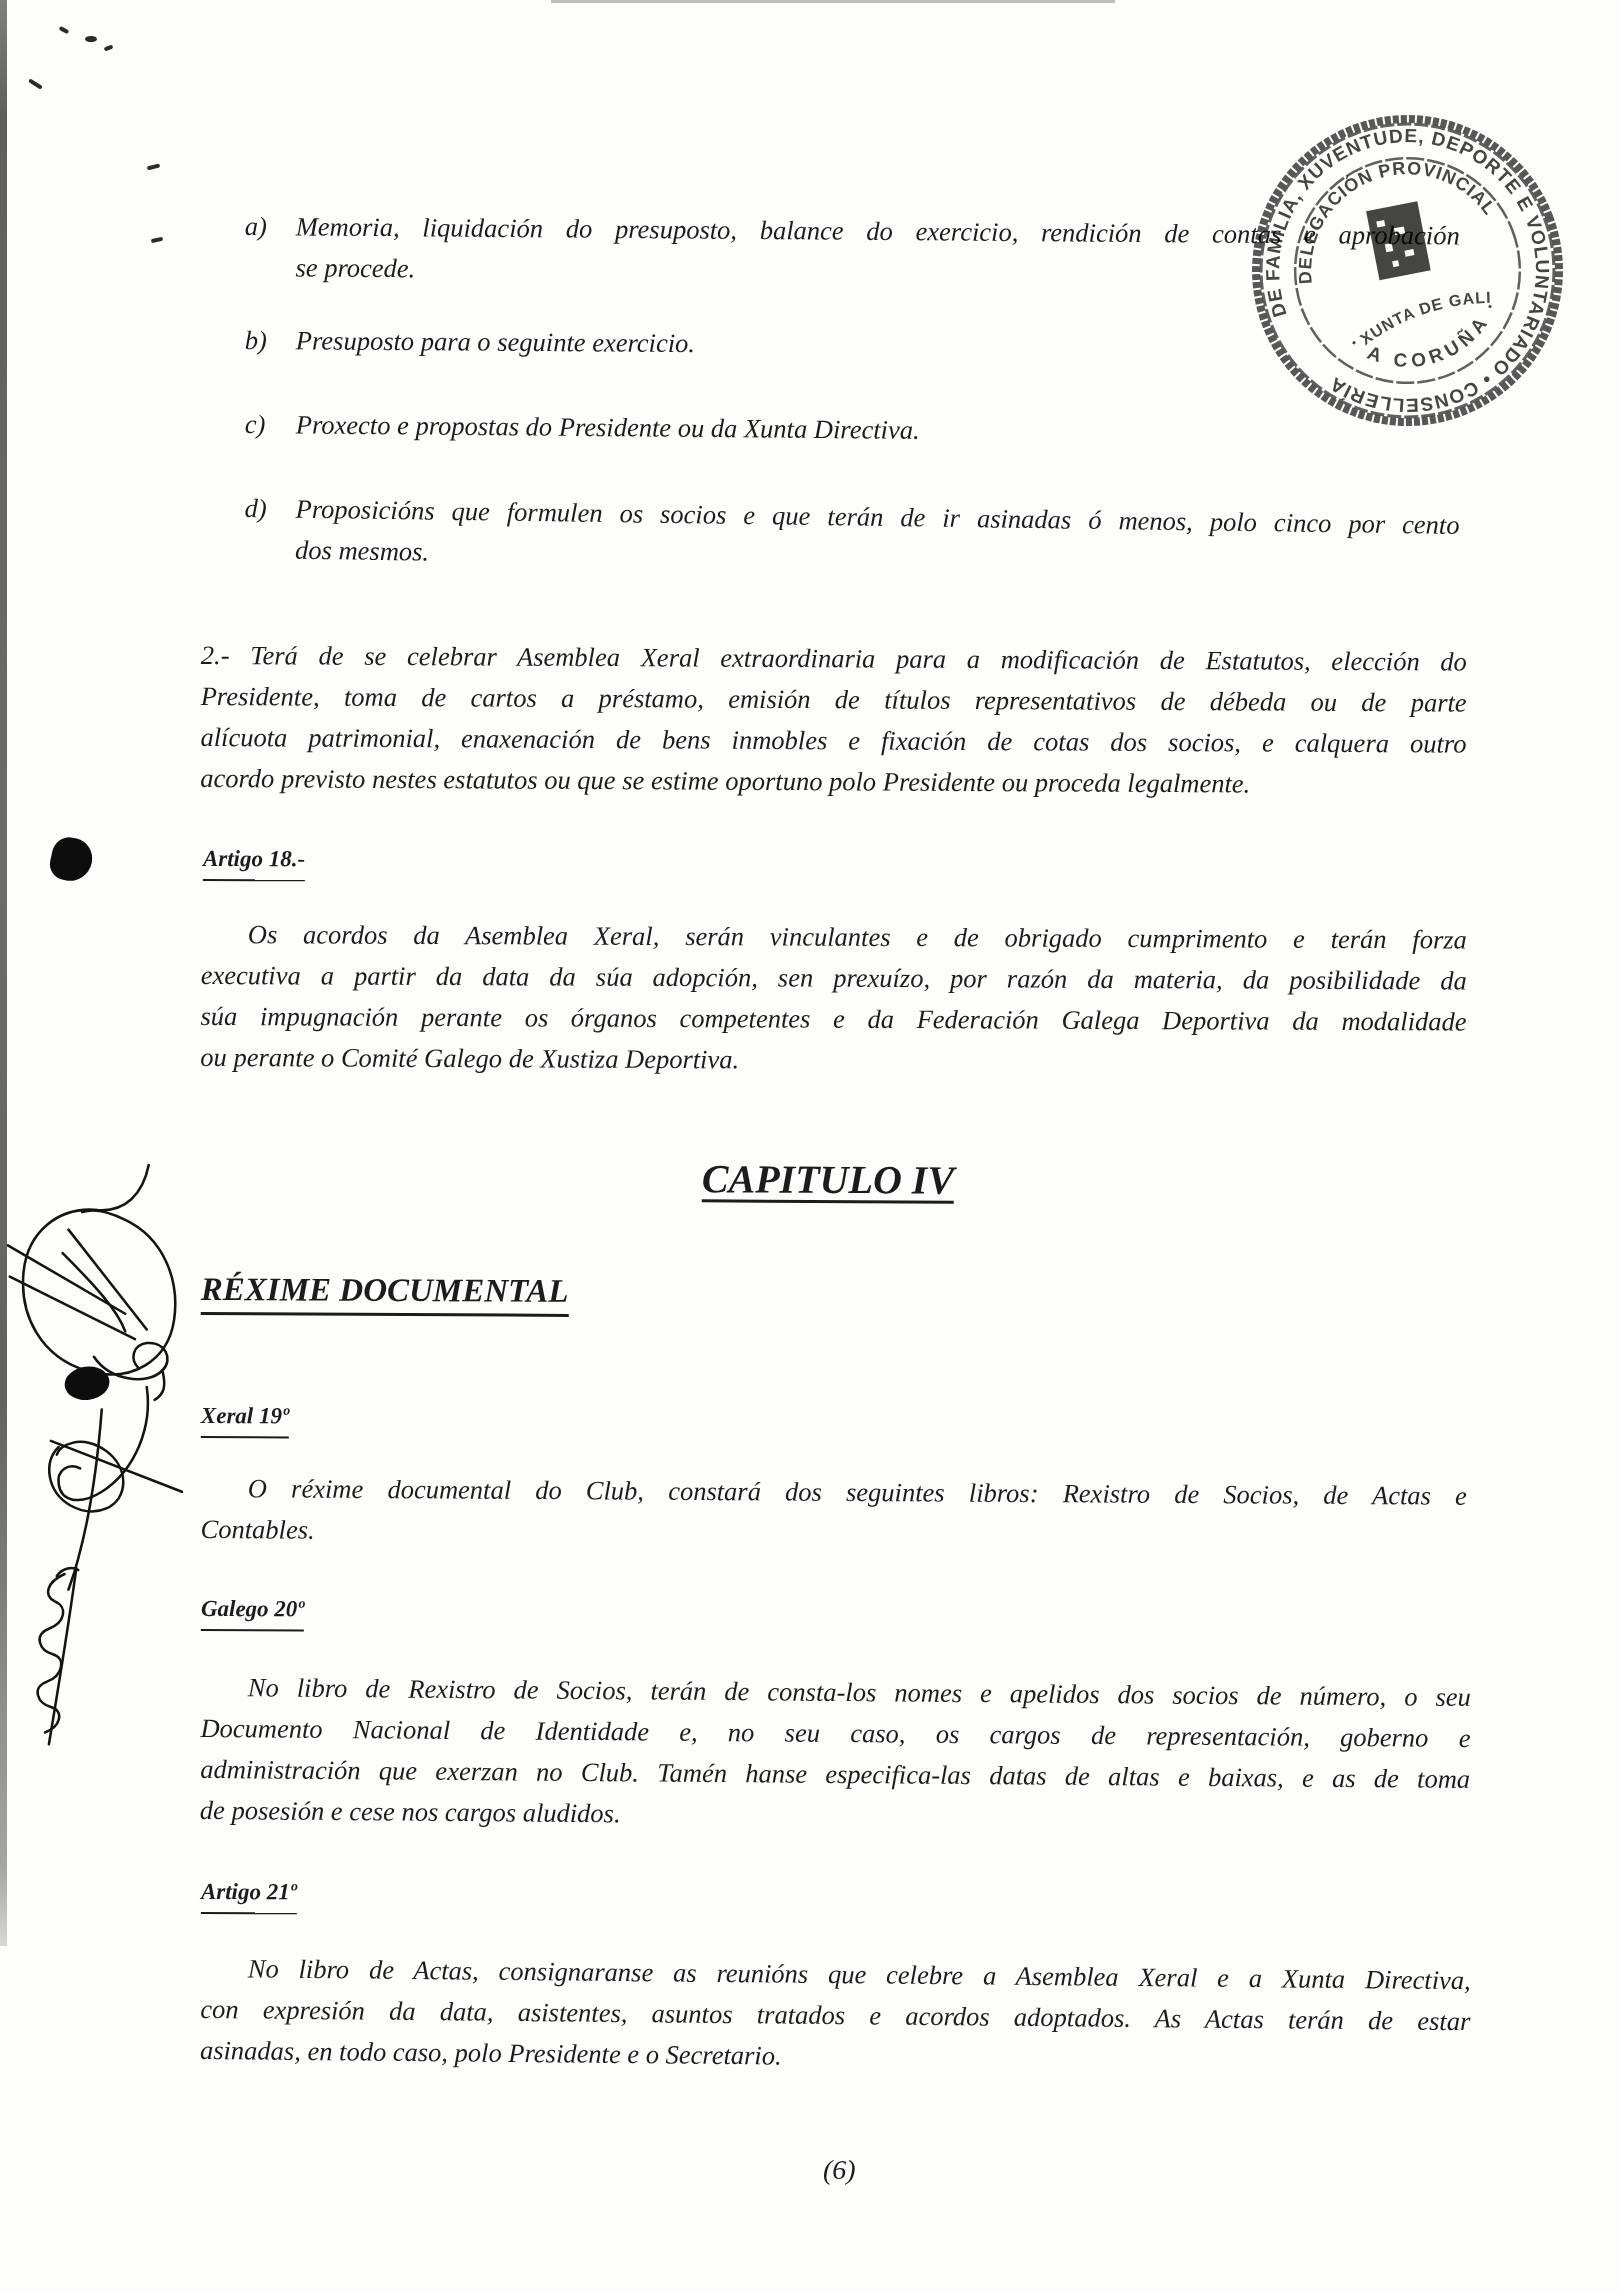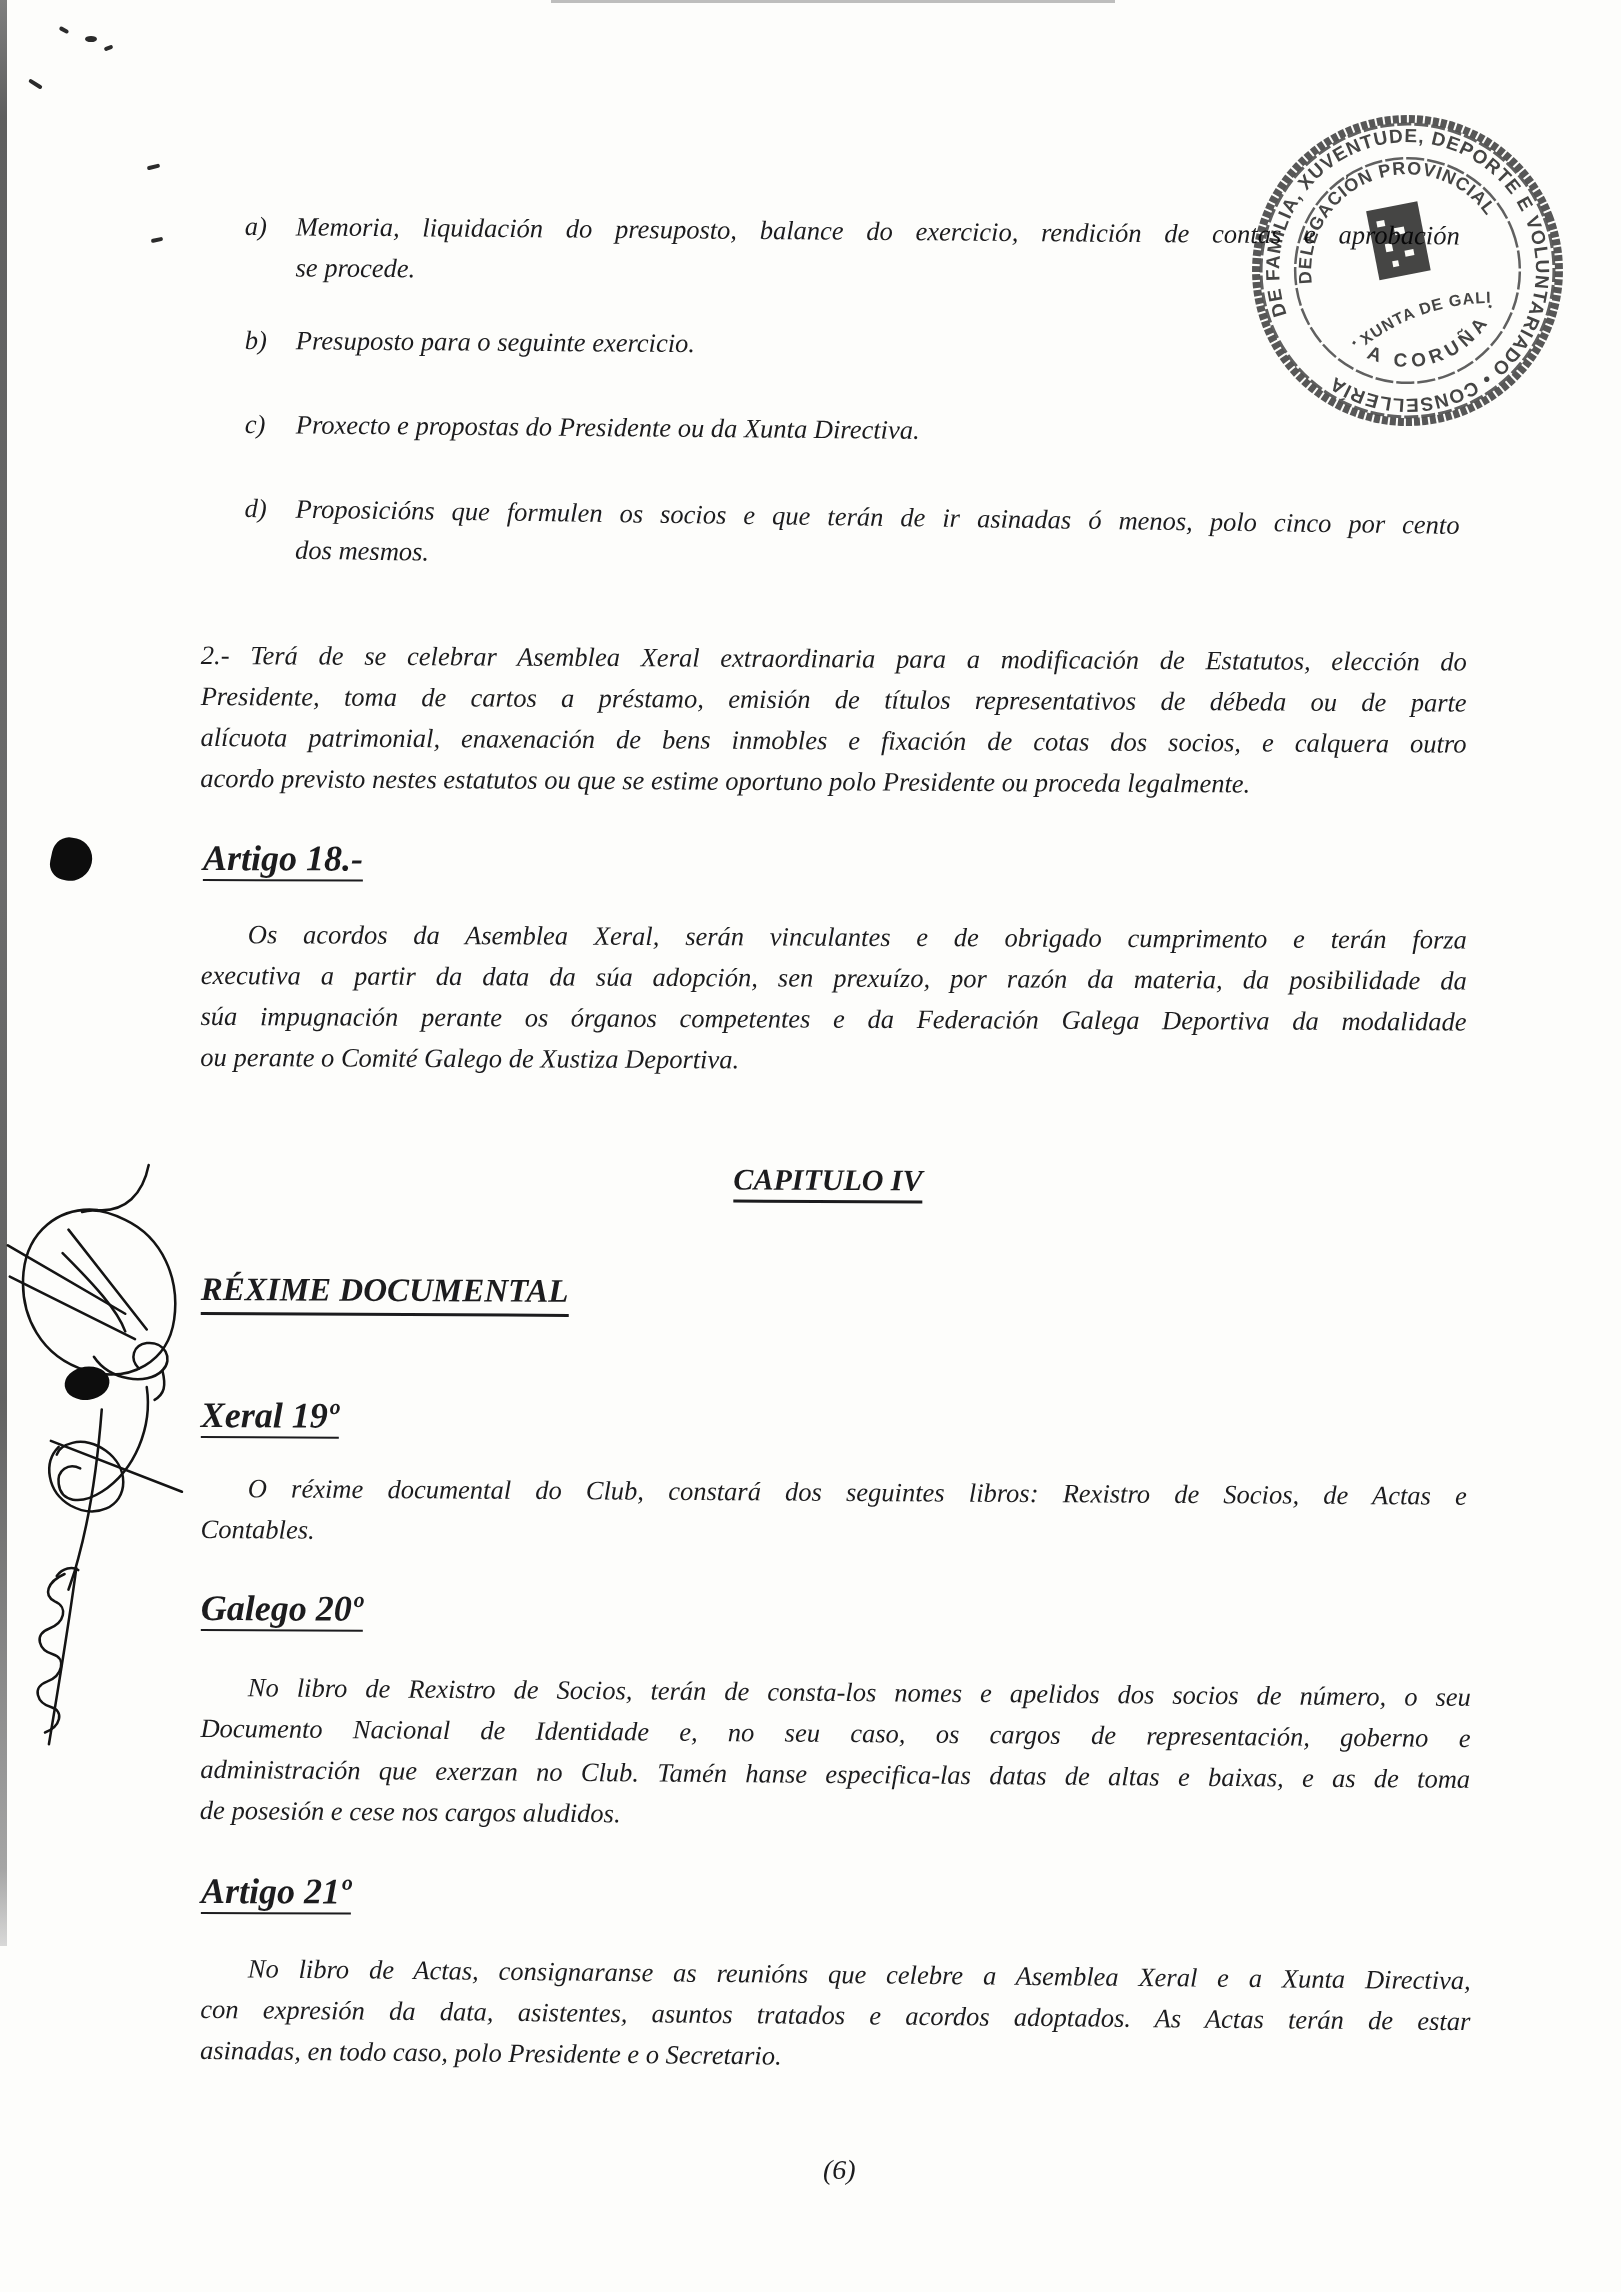--- a/index.html
+++ b/index.html
@@ -23,26 +23,26 @@
   }
   .speck{position:absolute;background:#2b2b2b;border-radius:2px;}
   
   .blk{position:absolute;font-style:italic;font-size:26.5px;line-height:41px;transform-origin:left top;}
   .row{display:flex;}
   .marker{flex:none;width:51px;}
   .txt{flex:1;}
   .just{text-align:justify;text-align-last:justify;white-space:normal;}
   .indent{padding-left:47px;}
   .heading{
-    position:absolute;font-style:italic;font-weight:bold;font-size:36px;line-height:35px;
+    position:absolute;font-style:italic;font-weight:bold;font-size:23px;line-height:35px;
     border-bottom:2.9px solid #1c1c1e;padding-bottom:2.9px;transform-origin:left top;
   }
   .chapter{
     position:absolute;left:50%;transform:translateX(-50%) rotate(.3deg);
-    font-style:italic;font-weight:bold;font-size:30px;line-height:36px;
+    font-style:italic;font-weight:bold;font-size:40px;line-height:36px;
     border-bottom:3.9px solid #1c1c1e;padding-bottom:2px;
   }
   .section-title{
     position:absolute;font-style:italic;font-weight:bold;font-size:33px;line-height:39px;
     border-bottom:3.9px solid #1c1c1e;padding-bottom:2.9px;transform-origin:left top;
   }
   .pageno{position:absolute;font-style:italic;font-size:28px;}
   
   .stamp{
     position:absolute;left:1237px;top:100px;width:341px;height:341px;

